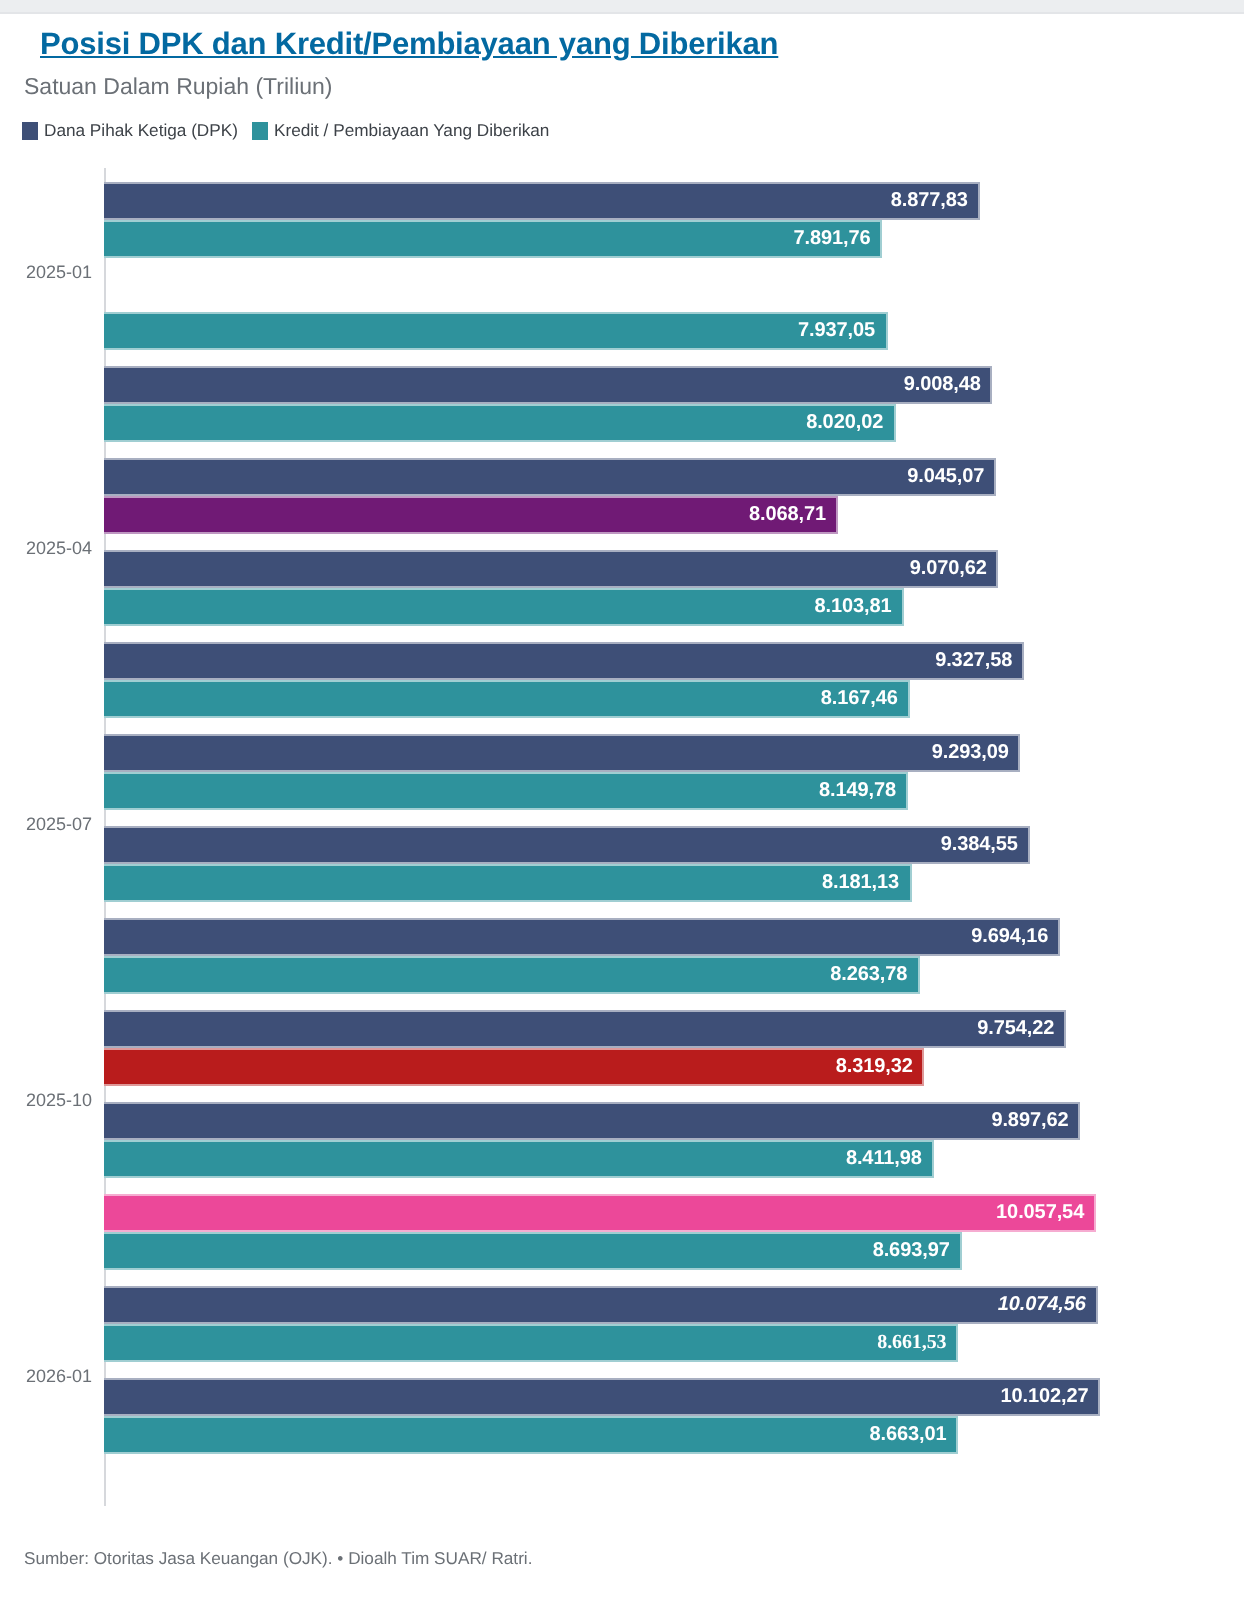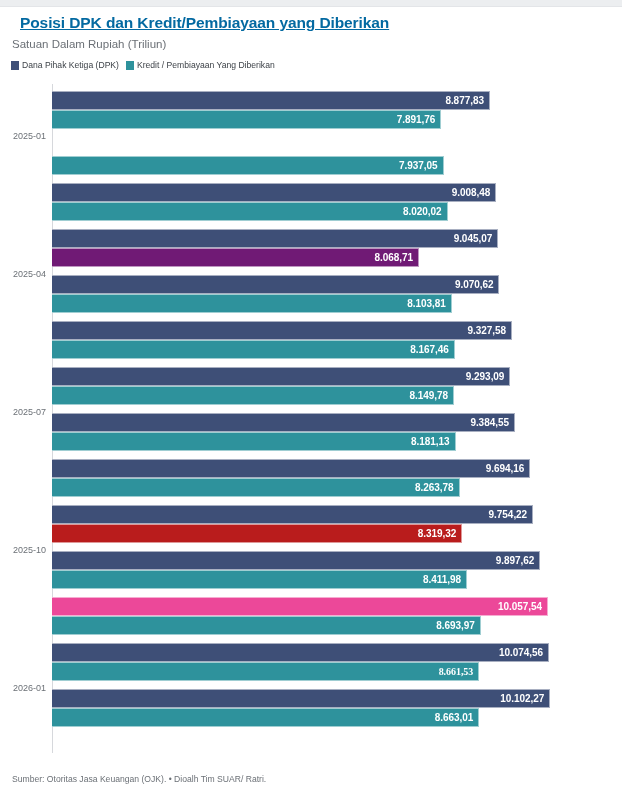--- a/index.html
+++ b/index.html
@@ -264,21 +264,21 @@
           </div>
         </div>
         <div class="bar-row" style="top: 24px; width: 513px;">
           <div class="bar bar-kredit" title="Kredit / Pembiayaan Yang Diberikan 2025-12: 8.693,97" style="width: 428.847px; background: rgb(46, 146, 156);">
             <span class="bar-value">8.693,97</span>
           </div>
         </div>
       </div>
       <div class="group" style="top: 556px;">
         <div class="group-label">2026-01</div>
-        <div class="bar-row" style="top: 5px; width: 513px;">
+        <div class="bar-row" style="top: 5px; width: 513px; font-style: italic;">
           <div class="bar bar-dpk" title="Dana Pihak Ketiga (DPK) 2026-01: 10.074,56" style="width: 496.947px; background: rgb(62, 79, 119);">
             <span class="bar-value">10.074,56</span>
           </div>
         </div>
         <div class="bar-row" style="top: 24px; width: 513px; font-family: Liberation Serif, serif;">
           <div class="bar bar-kredit" title="Kredit / Pembiayaan Yang Diberikan 2026-01: 8.661,53" style="width: 427.247px; background: rgb(46, 146, 156);">
             <span class="bar-value">8.661,53</span>
           </div>
         </div>
       </div>

